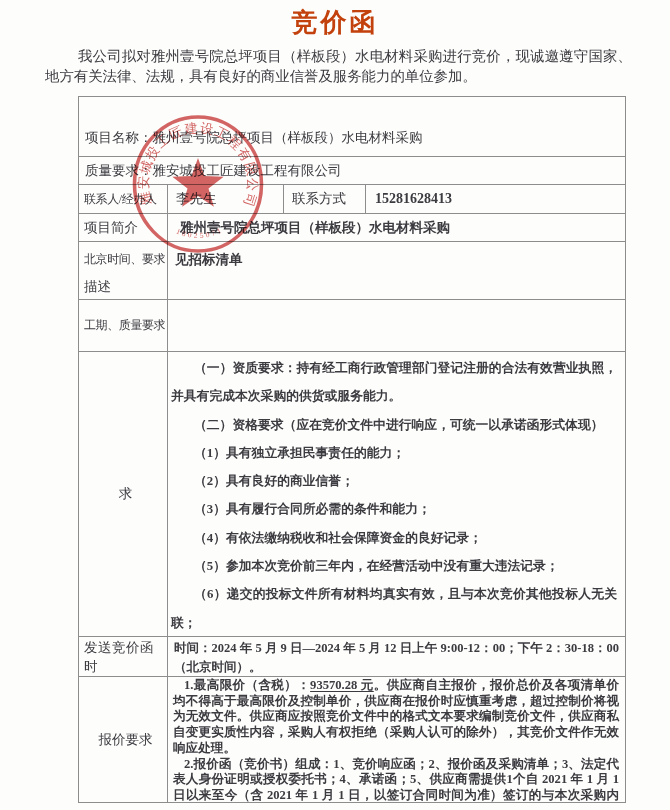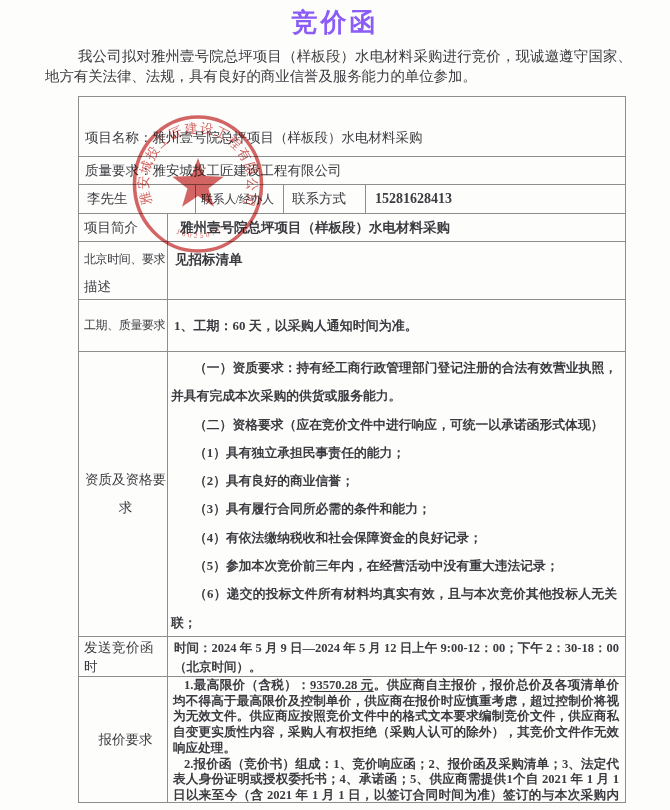--- a/index.html
+++ b/index.html
@@ -10,21 +10,21 @@
     color: #3b3b40;
     font-family: "Liberation Serif", "DejaVu Serif", serif;
     overflow: hidden;
   }
   .title {
     padding-top: 5px;
     text-align: center;
     font-size: 26px;
     font-weight: bold;
     letter-spacing: 3px;
-    color: #8b5cf6;
+    color: #c2410c;
   }
   .intro {
     margin: 7px 38px 0 45px;
     font-size: 14.4px;
     line-height: 19.5px;
     text-indent: 33px;
     text-align: justify;
   }
   .doc-table {
     position: absolute;
@@ -99,50 +99,48 @@
   </div>
 
   <div class="row r2 vcenter">
     <div class="cell vcenter">
         <span>质量要求：</span>
         <span>雅安城投工匠建设工程有限公司</span>
       </div>
   </div>
 
   <div class="row r3">
+    <div class="cell label-cell vcenter tight">联系人/经办人</div>
     <div class="cell c2 grow-no vcenter">李先生</div>
-    <div class="cell label-cell vcenter tight">联系人/经办人</div>
     <div class="cell c3 vcenter">联系方式</div>
     <div class="cell c4 grow vcenter">15281628413</div>
   </div>
 
   <div class="row r4">
     <div class="cell label-cell vcenter">项目简介</div>
     <div class="cell val grow vcenter">雅州壹号院总坪项目（样板段）水电材料采购</div>
   </div>
 
   <div class="row r5">
     <div class="cell label-cell">
       <div class="tight">北京时间、要求</div>
       <div>描述</div>
     </div>
     <div class="cell val grow">见招标清单</div>
   </div>
 
   <div class="row r6">
     <div class="cell label-cell vcenter tight">工期、质量要求</div>
     <div class="cell val grow">
-      <p>1、工期：60 天，以采购人通知时间为准。</p>
     </div>
   </div>
 
   <div class="row r7">
     <div class="cell label-cell ccenter">
       <div>
-        <div>资质及资格要</div>
         <div>求</div>
       </div>
     </div>
     <div class="cell val grow">
       <p>（一）资质要求：持有经工商行政管理部门登记注册的合法有效营业执照，并具有完成本次采购的供货或服务能力。</p>
       <p>（二）资格要求（应在竞价文件中进行响应，可统一以承诺函形式体现）</p>
       <p>（1）具有独立承担民事责任的能力；</p>
       <p>（2）具有良好的商业信誉；</p>
       <p>（3）具有履行合同所必需的条件和能力；</p>
       <p>（4）有依法缴纳税收和社会保障资金的良好记录；</p>

